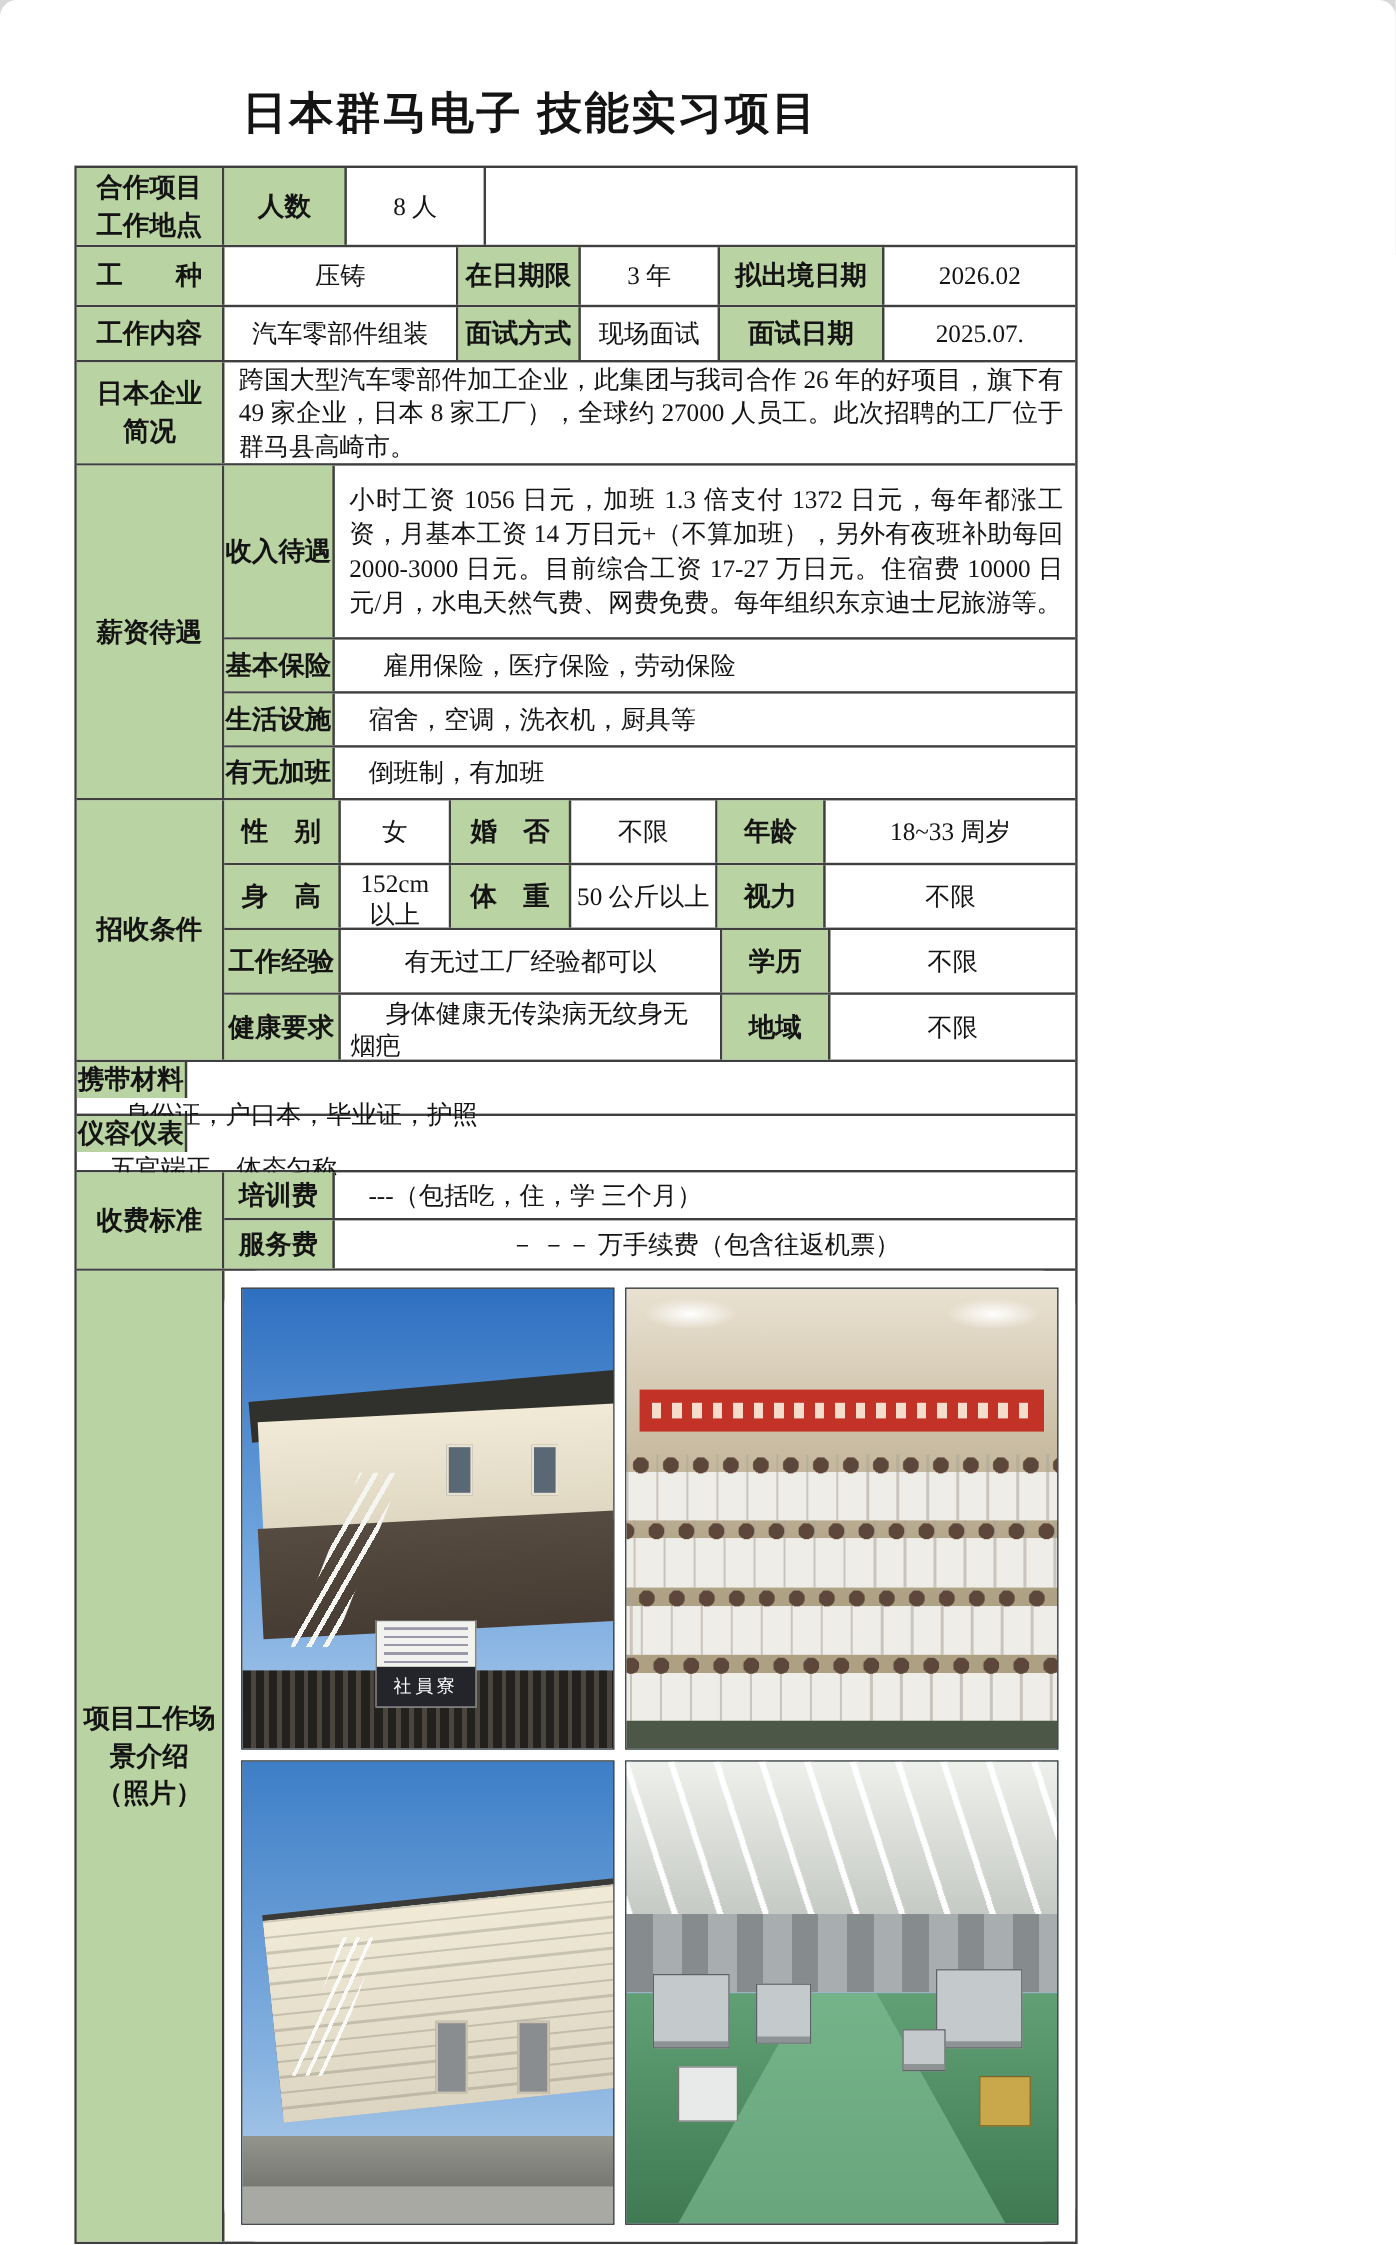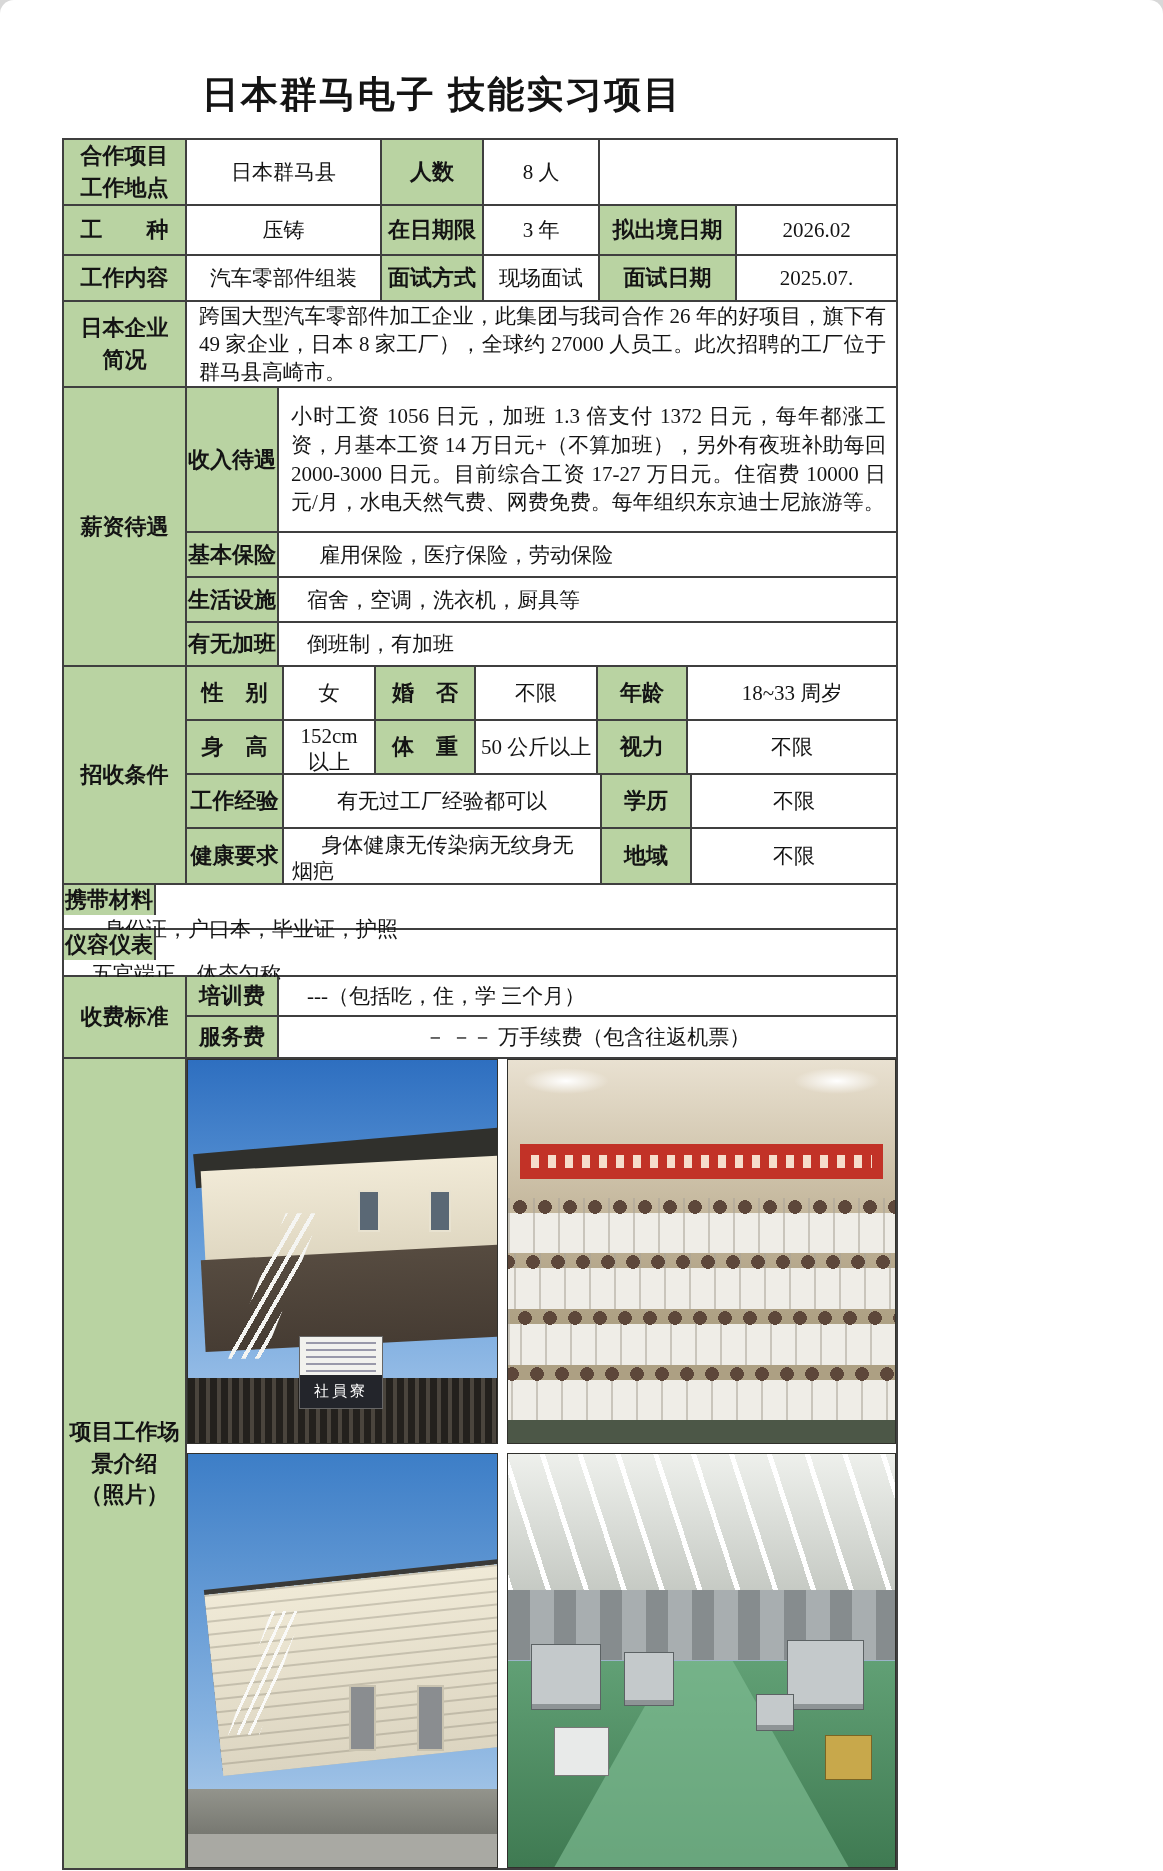--- a/index.html
+++ b/index.html
@@ -36,21 +36,21 @@
   .srow:last-child{border-bottom:none;}
   .para{display:block; padding:3px 10px 3px 12px; line-height:28px; text-align:justify;}
   .para5{line-height:28.6px;}
   .indent{padding-left:40px;text-align:right;}
   .ind-sm{padding-left:28px;}
   .ti{ text-indent:1.4em; line-height:26px; padding:2px 8px; display:block;
        padding-top:6px;}
   .wrapcen{flex-wrap:wrap; line-height:1.25; padding:2px 4px;}
   
   .photos-grid{flex:1; display:grid; grid-template-columns:311px 1fr;
-               grid-template-rows:385px 1fr; gap:9px; padding:0; background:#fff;border-radius:28px;}
+               grid-template-rows:385px 1fr; gap:9px; padding:14px; background:#fff;border-radius:28px;}
   .photo{position:relative; overflow:hidden; border:1px solid #30302c; background:#9db3c9;}
   .abs{position:absolute;}
   
   .ph1-sky{inset:0; background:linear-gradient(180deg,#2e6fc0,#6ea4dd 55%,#a9c8ea);}
   .ph1-house{right:1%; top:54%; width:20%; height:11%; background:#d7dce2;
              box-shadow:inset 0 4px 0 #8e99a5;}
   .ph1-roof{left:2%; right:-8%; top:21%; height:9%; background:#30302c; transform:rotate(-5deg);}
   .ph1-upper{left:5%; right:-6%; top:27%; height:25%; transform:rotate(-3deg);
              background:linear-gradient(180deg,#f1ead7,#ded6c0);}
   .ph1-win{top:34%; width:7%; height:11%; background:#5a6875; border:2px solid #e8e2d0;}
@@ -115,21 +115,20 @@
 <body>
 
 <div class="page">
   <h1 class="title">日本群马电子 技能实习项目</h1>
 
   <div class="tbl">
 
     <div class="row h66">
       <div class="cell green lab wA pre">合作项目
 工作地点</div>
-      <div class="cell val wB cen">日本群马县</div>
       <div class="cell green lab wC">人数</div>
       <div class="cell val wD cen">8 人</div>
       <div class="cell val flex1 last"></div>
     </div>
 
     <div class="row h50">
       <div class="cell green lab wA">工　　种</div>
       <div class="cell val wB cen">压铸</div>
       <div class="cell green lab wC">在日期限</div>
       <div class="cell val wD cen">3 年</div>

